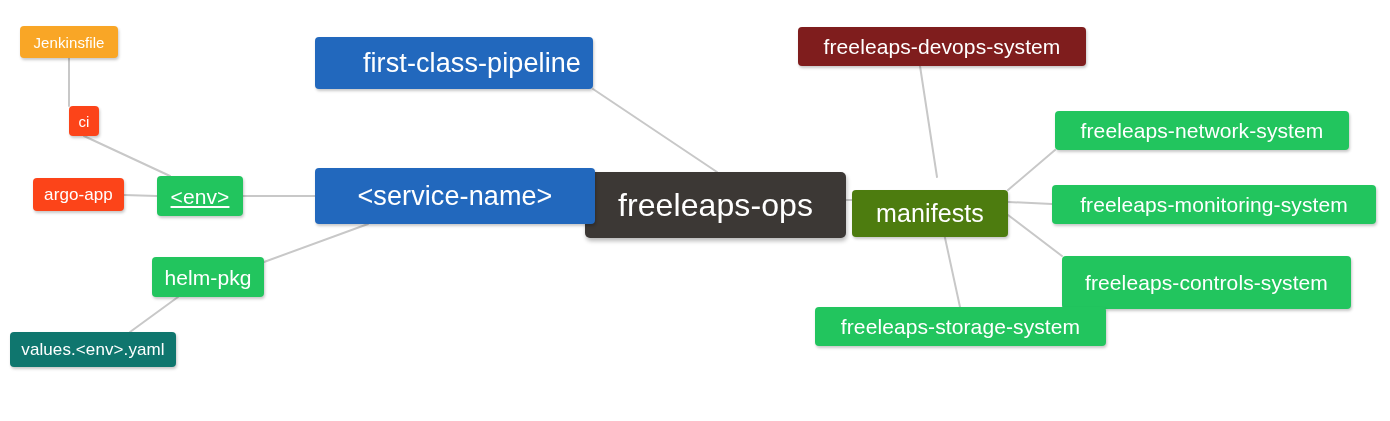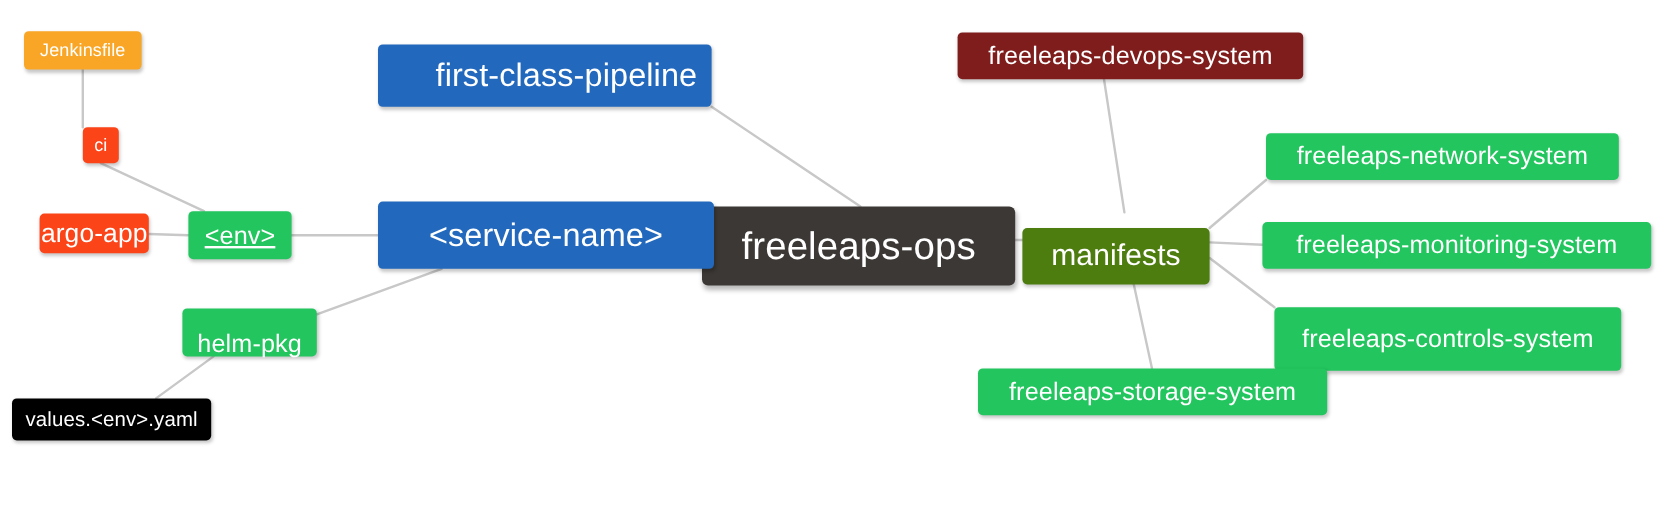--- a/index.html
+++ b/index.html
@@ -76,33 +76,33 @@
       </div>
       <div class="node" style="left: 315px; top: 37px; width: 278px; height: 52px; background: rgb(34, 104, 189); font-size: 27px; justify-content: flex-end;">
         <span>first-class-pipeline</span>
       </div>
       <div class="node" style="left: 852px; top: 190px; width: 156px; height: 47px; background: #4d7c0f; font-size: 25px;">
         <span>manifests</span>
       </div>
       <div class="node" style="left: 157px; top: 176px; width: 86px; height: 40px; background: rgb(34, 197, 94); font-size: 21px; text-decoration: underline;">
         <span>&lt;env&gt;</span>
       </div>
-      <div class="node" style="left: 152px; top: 257px; width: 112px; height: 40px; background: rgb(34, 197, 94); font-size: 21px; align-items: flex-end;">
+      <div class="node" style="left: 152px; top: 257px; width: 112px; height: 40px; background: rgb(34, 197, 94); font-size: 21px;">
         <span>helm-pkg</span>
       </div>
       <div class="node" style="left: 20px; top: 26px; width: 98px; height: 32px; background: rgb(249, 166, 38); font-size: 15px;">
         <span>Jenkinsfile</span>
       </div>
       <div class="node" style="left: 54px; top: 106px; width: 30px; height: 30px; background: rgb(252, 68, 25); font-size: 15px; margin-left: 15px;">
         <span>ci</span>
       </div>
-      <div class="node" style="left: 33px; top: 178px; width: 91px; height: 33px; background: rgb(252, 68, 25); font-size: 22px;">
+      <div class="node" style="left: 33px; top: 178px; width: 91px; height: 33px; background: rgb(252, 68, 25); font-size: 17px;">
         <span>argo-app</span>
       </div>
-      <div class="node" style="left: 10px; top: 332px; width: 166px; height: 35px; background: #000000; font-size: 17px;">
+      <div class="node" style="left: 10px; top: 332px; width: 166px; height: 35px; background: #0f766e; font-size: 17px;">
         <span>values.&lt;env&gt;.yaml</span>
       </div>
       <div class="node" style="left: 798px; top: 27px; width: 288px; height: 39px; background: #7f1d1d; font-size: 21px;">
         <span>freeleaps-devops-system</span>
       </div>
       <div class="node" style="left: 1055px; top: 111px; width: 294px; height: 39px; background: rgb(34, 197, 94); font-size: 21px;">
         <span>freeleaps-network-system</span>
       </div>
       <div class="node" style="left: 1052px; top: 185px; width: 324px; height: 39px; background: rgb(34, 197, 94); font-size: 21px;">
         <span>freeleaps-monitoring-system</span>

